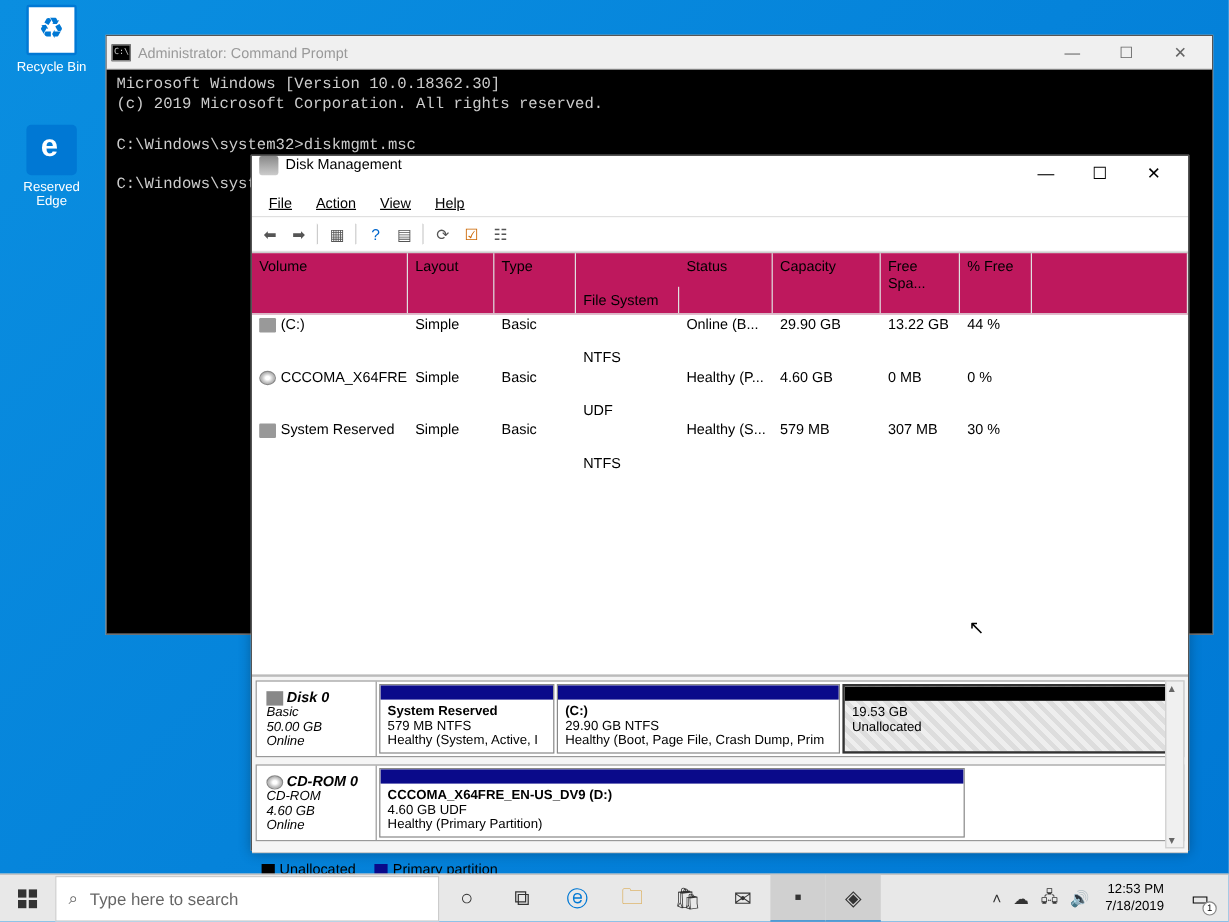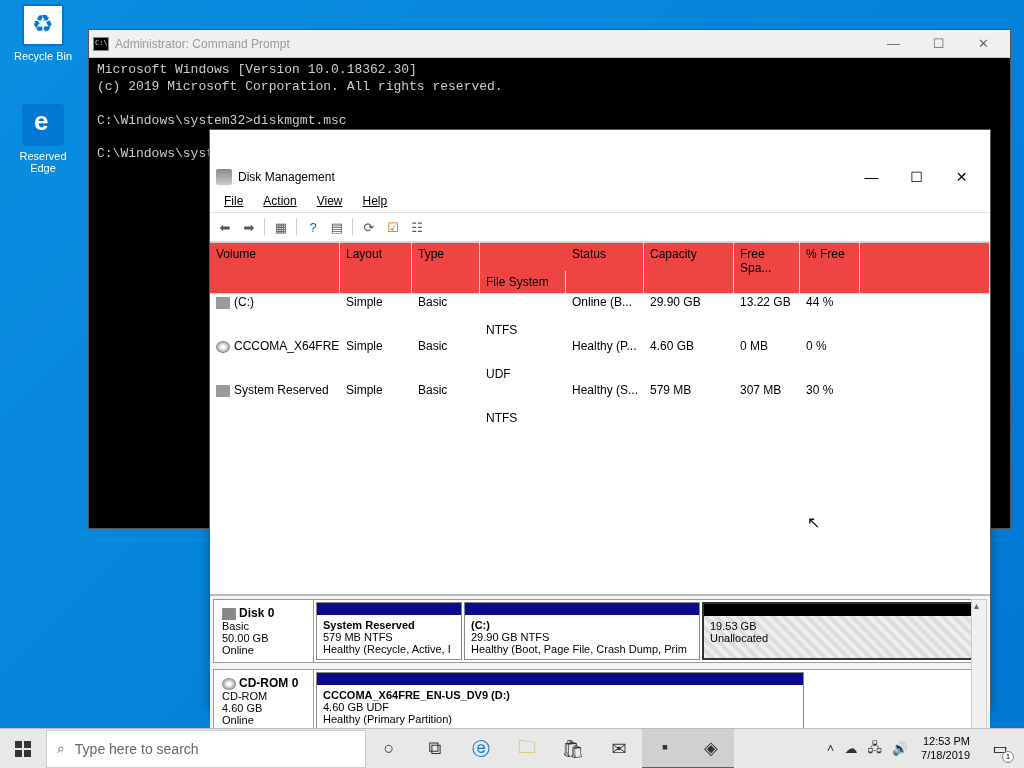--- a/index.html
+++ b/index.html
@@ -20,46 +20,46 @@
 .cmd-titlebar { height: 28px; background: #f0f0f0; display: flex; align-items: center; padding: 0 4px; border-bottom: 1px solid #ccc; }
 .cmd-titlebar .ico { width: 16px; height: 14px; background: #000; border: 1px solid #888; margin-right: 6px; position: relative; }
 .cmd-titlebar .ico::after { content: "C:\\"; color: #ccc; font-size: 7px; position: absolute; top: 1px; left: 1px; font-family: Consolas, monospace; }
 .cmd-titlebar .title { color: #999; font-size: 12px; flex: 1; }
 .cmd-titlebar .winbtns { display: flex; }
 .cmd-titlebar .winbtn { width: 45px; height: 28px; display: flex; align-items: center; justify-content: center; font-size: 13px; color: #666; cursor: pointer; }
 .cmd-body { background: #000; color: #ccc; font-family: Consolas, "Courier New", monospace; font-size: 13px; padding: 4px 8px; height: calc(100% - 28px); line-height: 1.3; white-space: pre; }
 
 
 .dm-window { position: absolute; top: 129px; left: 209px; width: 782px; height: 580px; background: #fff; border: 1px solid #555; box-shadow: 0 2px 10px rgba(0,0,0,.3); }
-.dm-titlebar { height: 30px; display: flex; align-items: center; padding: 0 6px; margin-top: 32px; }
+.dm-titlebar { height: 30px; display: flex; padding: 0 6px; }
 .dm-titlebar .ico { width: 16px; height: 16px; margin-right: 6px; background: linear-gradient(#888,#ccc); border-radius: 2px; }
 .dm-titlebar .title { font-size: 12px; flex: 1; }
 .dm-titlebar .winbtns { display: flex; }
 .dm-titlebar .winbtn { width: 45px; height: 28px; display: flex; align-items: center; justify-content: center; font-size: 14px; cursor: pointer; }
 .dm-menubar { height: 20px; display: flex; padding: 0 4px; font-size: 12px; }
 .dm-menubar span { padding: 2px 10px; cursor: pointer; text-decoration: underline; }
 .dm-toolbar { height: 30px; border-top: 1px solid #e0e0e0; border-bottom: 1px solid #e0e0e0; display: flex; align-items: center; padding: 0 4px; gap: 2px; }
 .tbtn { width: 22px; height: 22px; display: flex; align-items: center; justify-content: center; font-size: 13px; color: #555; cursor: pointer; border: 1px solid transparent; }
 .tbtn.sep { border-left: 1px solid #ccc; width: 1px; margin: 0 2px; height: 18px; }
 
 
 .vol-list { border-top: 1px solid #ccc; }
-.vol-header { display: flex; background: #ef4444; border-bottom: 1px solid #e0e0e0; }
+.vol-header { display: flex; background: #be185d; border-bottom: 1px solid #e0e0e0; }
 .vol-header div { padding: 4px 6px; font-size: 12px; border-right: 1px solid #e0e0e0; cursor: pointer; }
 .vol-row { display: flex; font-size: 12px; cursor: pointer; }
 .vol-row div { padding: 1px 6px; white-space: nowrap; overflow: hidden; }
 .vol-row .vico { display: inline-block; width: 14px; height: 12px; background: #999; margin-right: 4px; vertical-align: middle; border-radius: 1px; }
 .vol-row .vico.cd { border-radius: 50%; background: radial-gradient(#fff 20%, #bbb 60%); border: 1px solid #888; }
 .c-vol { width: 130px; } .c-lay { width: 72px; } .c-typ { width: 68px; } .c-fs { width: 86px; margin-top: 28px; } .c-stat { width: 78px; } .c-cap { width: 90px; } .c-free { width: 66px; } .c-pct { width: 60px; } .c-last { flex: 1; }
 .vol-space { height: 168px; }
 
 
 .gfx { border-top: 2px solid #bbb; background: #f5f5f5; padding: 3px; position: relative; }
 .gfx-row { display: flex; background: #fff; border: 1px solid #999; margin-bottom: 6px; }
-.gfx-info { width: 100px; padding: 6px 8px; font-size: 11px; border-right: 1px solid #999; }
+.gfx-info { width: 100px; padding: 6px 8px; font-size: 11px; border-right: 1px solid #999; font-style: italic; }
 .gfx-info b { font-size: 12px; }
 .gfx-info .dico { display: inline-block; width: 14px; height: 12px; background: #888; margin-right: 3px; vertical-align: middle; }
 .gfx-info .dico.cd { border-radius: 50%; background: radial-gradient(#fff 20%, #bbb 60%); border: 1px solid #888; }
 .gfx-parts { flex: 1; display: flex; padding: 2px; gap: 2px; }
 .part { border: 1px solid #888; position: relative; padding: 16px 6px 4px; font-size: 11px; cursor: pointer; overflow: hidden; }
 .part .bar { position: absolute; top: 0; left: 0; right: 0; height: 12px; }
 .part.primary .bar { background: #0a0a8a; }
 .part.unalloc { background: repeating-linear-gradient(45deg, #eee, #eee 4px, #ddd 4px, #ddd 8px); border: 2px solid #333; }
 .part.unalloc .bar { background: #000; }
 .part b { font-size: 11px; }
@@ -201,21 +201,21 @@
         <span class="dico"></span><b>Disk 0</b><br>
         <span>Basic</span><br>
         <span>50.00 GB</span><br>
         <span>Online</span>
       </div>
       <div class="gfx-parts">
         <div class="part primary" style="flex:0 0 146px;">
           <div class="bar"></div>
           <b>System Reserved</b><br>
           <span>579 MB NTFS</span><br>
-          <span>Healthy (Recycle, Active, I</span>
+          <span>Healthy (System, Active, I</span>
         </div>
         <div class="part primary" style="flex:0 0 236px;">
           <div class="bar"></div>
           <b>(C:)</b><br>
           <span>29.90 GB NTFS</span><br>
           <span>Healthy (Boot, Page File, Crash Dump, Prim</span>
         </div>
         <div class="part unalloc" style="flex:1;">
           <div class="bar"></div>
           <span>19.53 GB</span><br>

